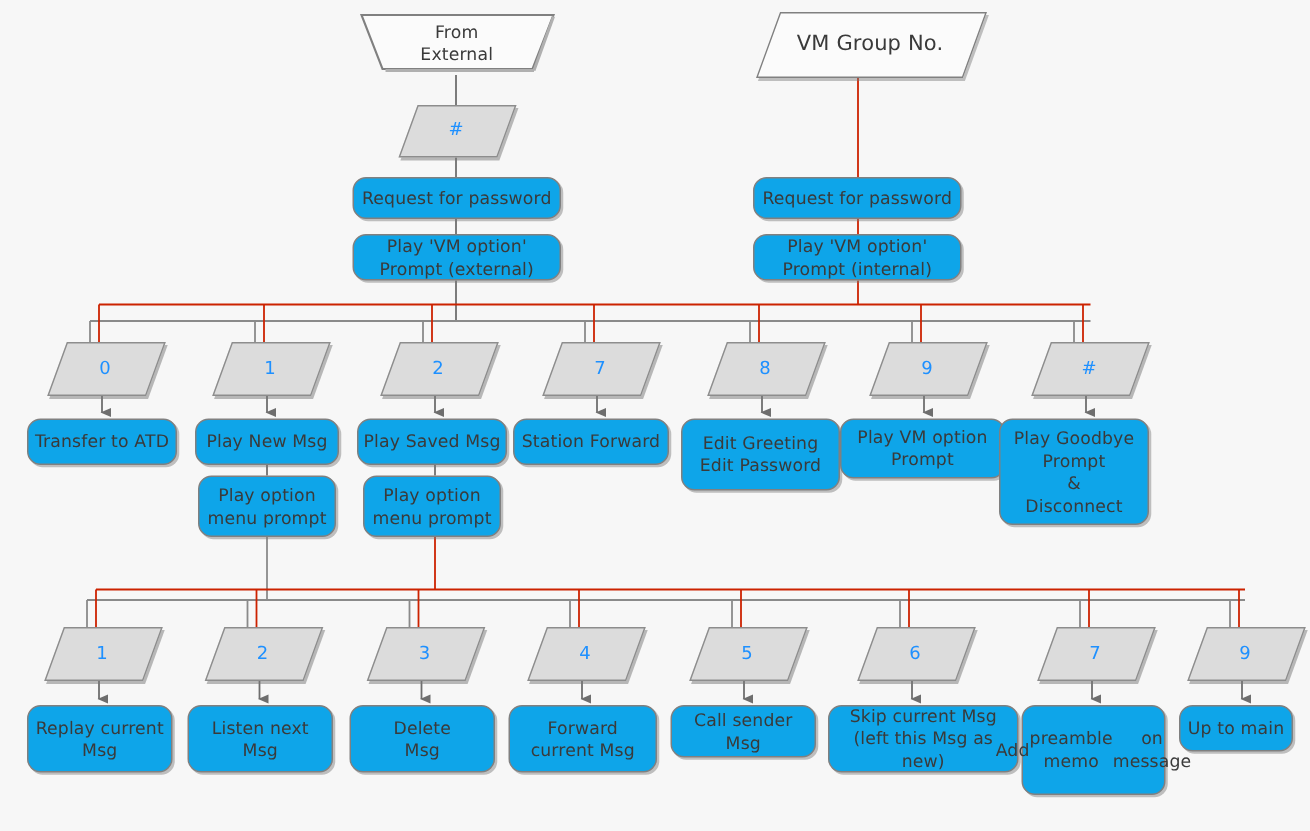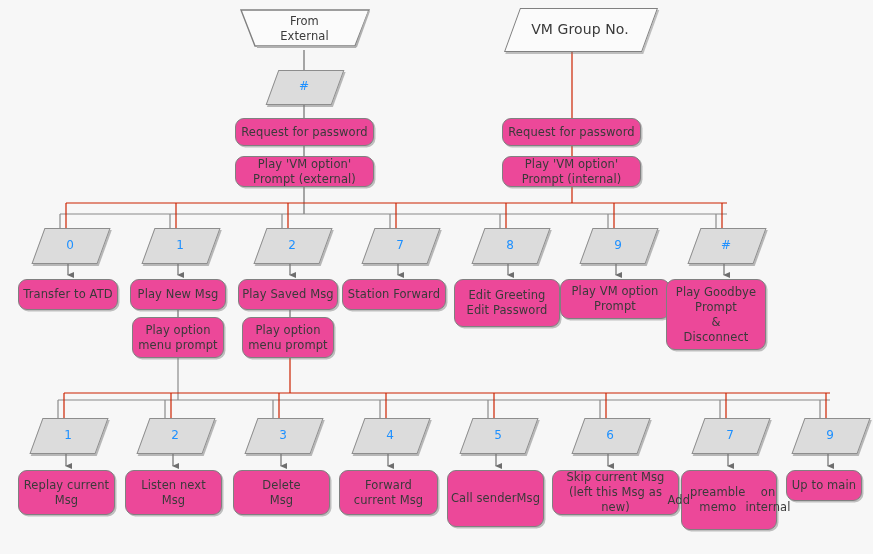--- a/index.html
+++ b/index.html
@@ -20,21 +20,21 @@
     display:flex;align-items:center;justify-content:center;
     text-align:center;
     color:#3a3a3a;
     font-size:11.5px;
     line-height:15px;
     letter-spacing:0.1px;
     z-index:3;
   }
   
   .box{
-    background:#ec4899;
+    background:#0ea5e9;
     border:1.2px solid #808080;
     border-radius:9px;
     box-shadow:1.5px 1.5px 0 rgba(120,120,120,0.45);
   }
   
   .key{
     color:#1e90ff;
     font-size:12px;
     font-weight:normal;
   }
@@ -296,30 +296,30 @@
     <span>Msg</span>
   </div>
   <div class="node box" style="left:233px;top:470px;width:97px;height:45px;flex-direction:column;">
     <span>Delete</span>
     <span>Msg</span>
   </div>
   <div class="node box" style="left:339px;top:470px;width:99px;height:45px;flex-direction:column;">
     <span>Forward</span>
     <span>current Msg</span>
   </div>
-  <div class="node box" style="left:447px;top:470px;width:97px;height:57px;flex-direction:row;">
+  <div class="node box" style="left:447px;top:470px;width:97px;height:35px;flex-direction:column;">
     <span>Call sender</span>
     <span>Msg</span>
   </div>
   <div class="node box" style="left:552px;top:470px;width:127px;height:45px;flex-direction:column;align-items:center;">
     <span>Skip current Msg</span>
     <span>(left this Msg as new)</span>
   </div>
   <div class="node box" style="left:681px;top:470px;width:96px;height:60px;flex-direction:row;">
     <span>Add</span>
     <span>preamble memo</span>
-    <span>on internal</span>
+    <span>on message</span>
   </div>
   <div class="node box" style="left:786px;top:470px;width:76px;height:31px;">
     <span>Up to main</span>
   </div>
 
 </div>
 
 </body></html>

